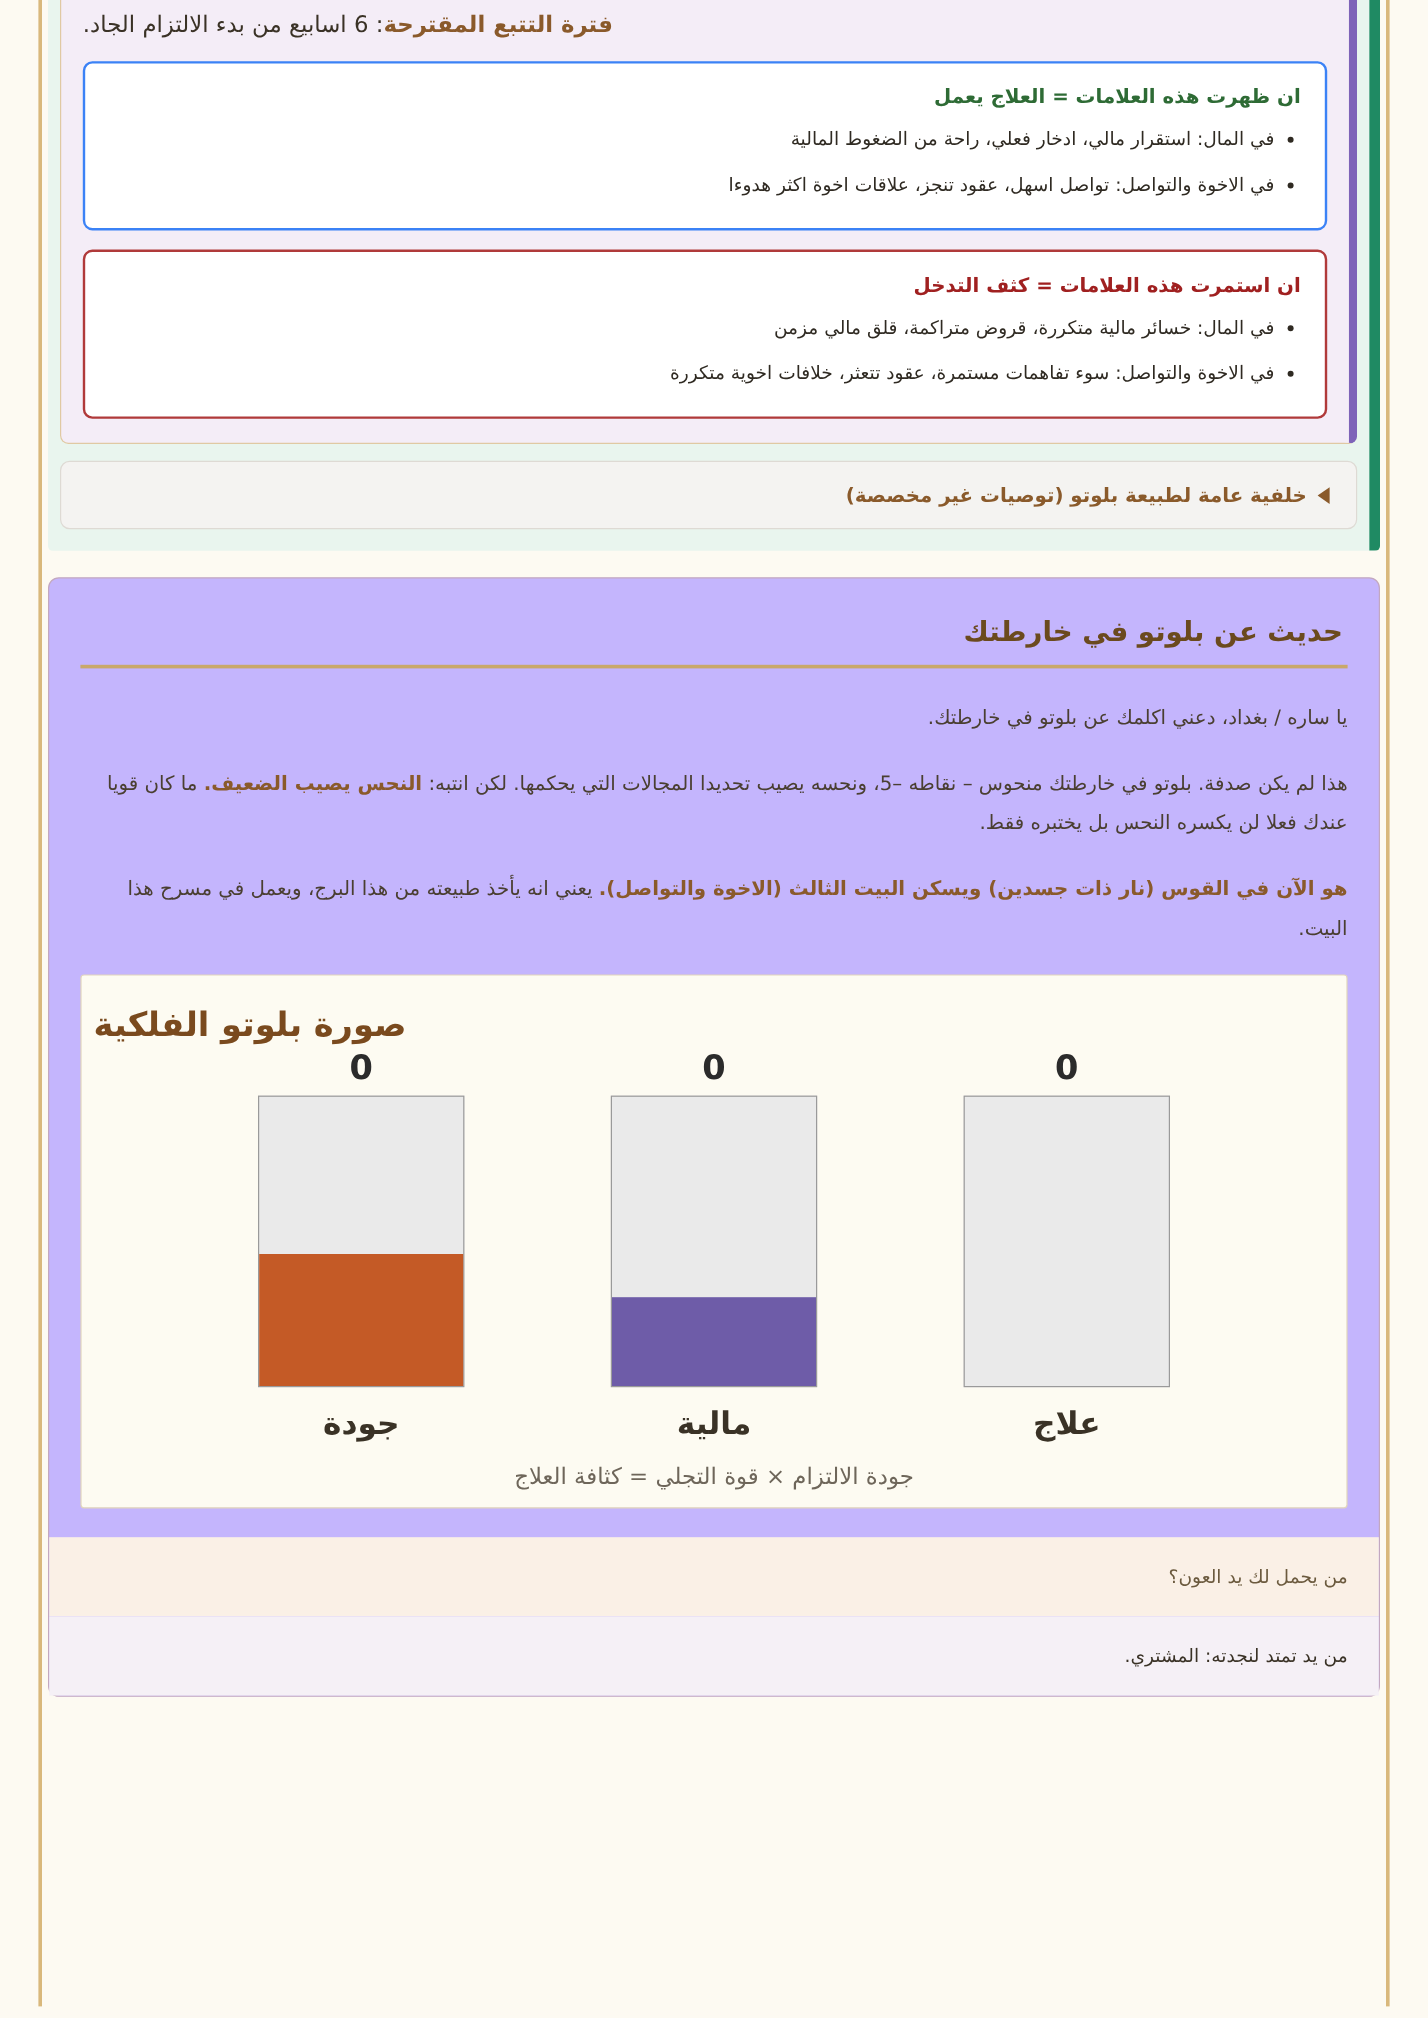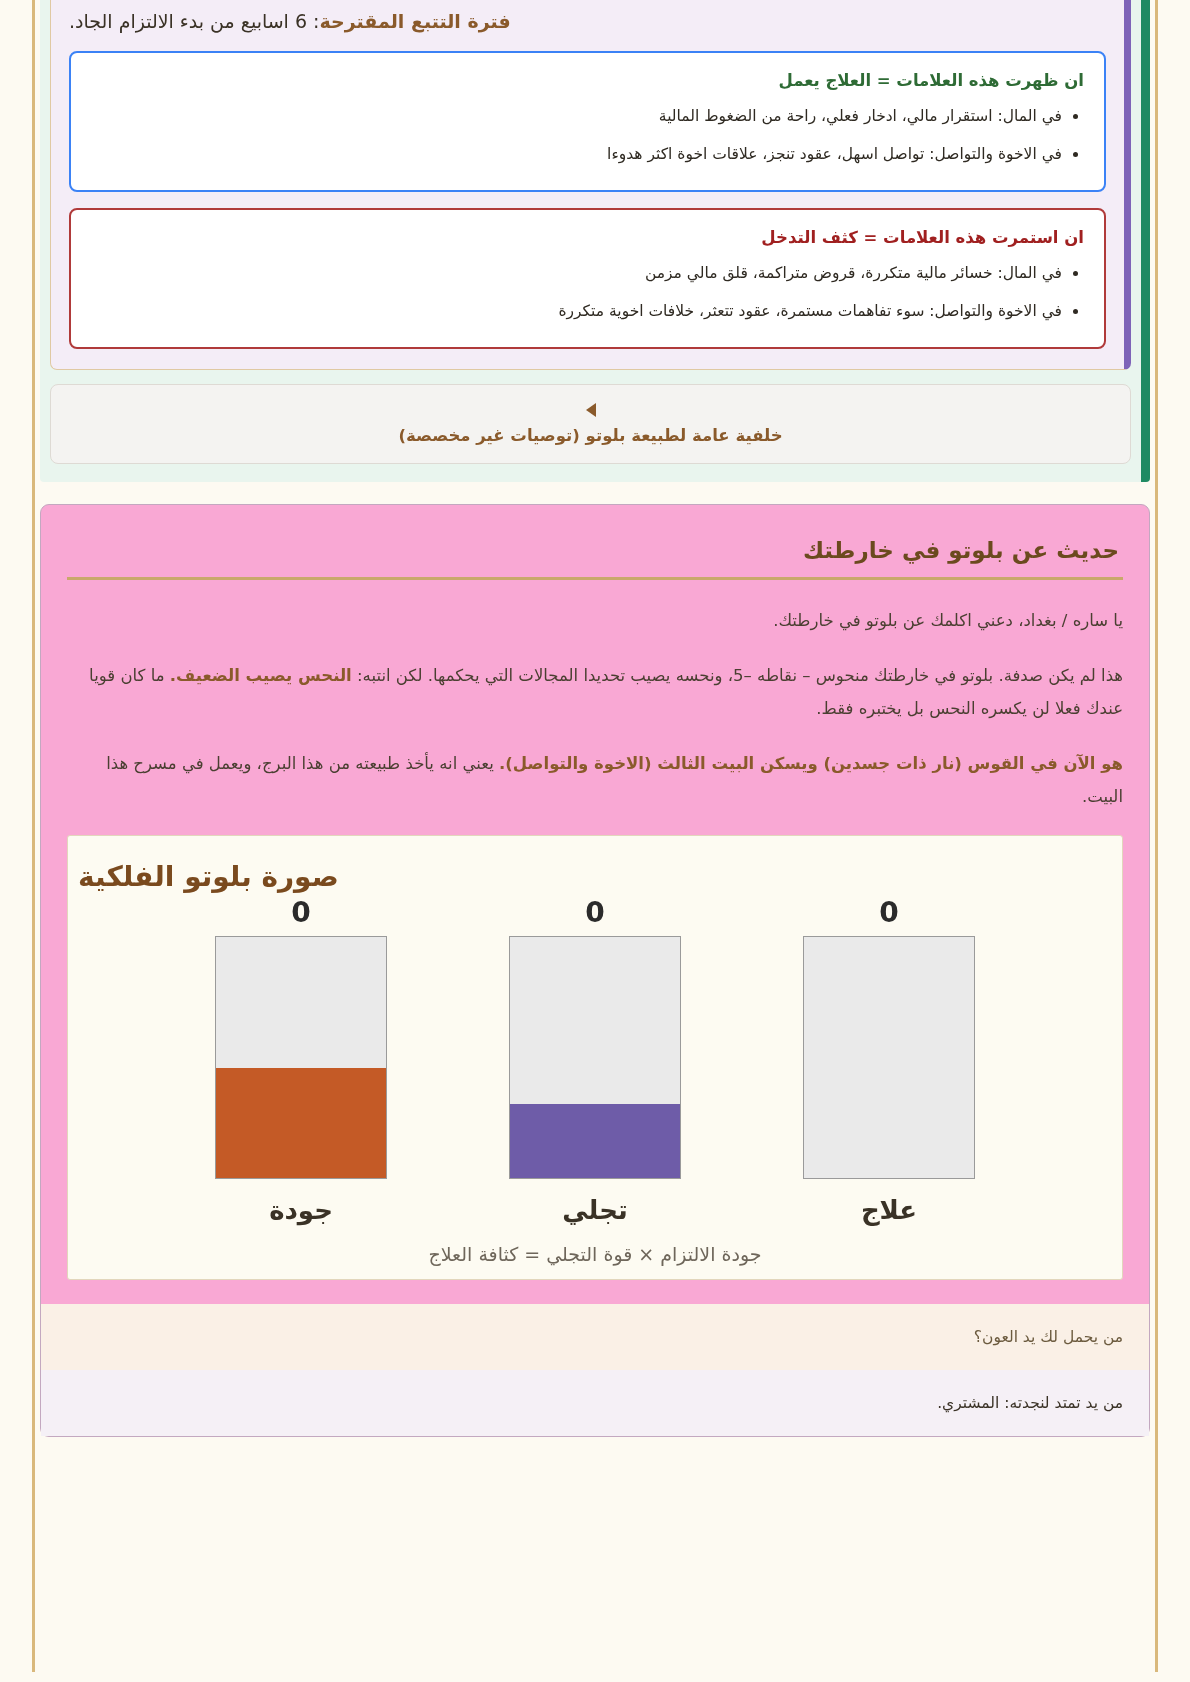--- a/index.html
+++ b/index.html
@@ -95,42 +95,42 @@
   .collapsible{
     margin-top:14px;
     background:#F4F3F1;
     border:1px solid #DEDAD4;
     border-radius:8px;
     padding:18px 22px;
     box-sizing:border-box;
   }
   .collapsible .summary-row{
     display:flex;
-    flex-direction:column;
+    flex-direction:row;
     align-items:center;
     justify-content:flex-start;
     gap:9px;
     cursor:pointer;
   }
   .collapsible .summary-text{
     font-size:16.5px;
     font-weight:bold;
     color:#8A5A2B;
   }
   .tri{
     width:0;height:0;
     border-top:7px solid transparent;
     border-bottom:7px solid transparent;
     border-right:10px solid #8A5A2B;
   }
 
   
   .main-card{
     margin-top:22px;
-    background:#f9a8d4;
+    background:#c4b5fd;
     border:1px solid #C3A8C0;
     border-radius:9px;
     padding:26px 26px 0 26px;
     box-sizing:border-box;
   }
   .main-title{
     font-size:23px;
     font-weight:bold;
     color:#6B4A1E;
     text-align:right;
@@ -303,21 +303,21 @@
               <div class="bar-track" style="background: rgb(234, 234, 234); border-color: rgb(154, 154, 154);">
                 <div class="bar-fill" style="height: 46%; background: rgb(196, 90, 38);"></div>
               </div>
               <div class="bar-label">جودة</div>
             </div>
             <div class="bar-col">
               <div class="bar-value">0</div>
               <div class="bar-track" style="background: rgb(234, 234, 234); border-color: rgb(154, 154, 154);">
                 <div class="bar-fill" style="height: 31%; background: rgb(110, 92, 168);"></div>
               </div>
-              <div class="bar-label">تجلي</div>
+              <div class="bar-label">مالية</div>
             </div>
             <div class="bar-col">
               <div class="bar-value">0</div>
               <div class="bar-track" style="background: rgb(234, 234, 234); border-color: rgb(154, 154, 154);"></div>
               <div class="bar-label">علاج</div>
             </div>
           </div>
 
         <div class="chart-caption">جودة الالتزام × قوة التجلي = كثافة العلاج</div>
       </div>

